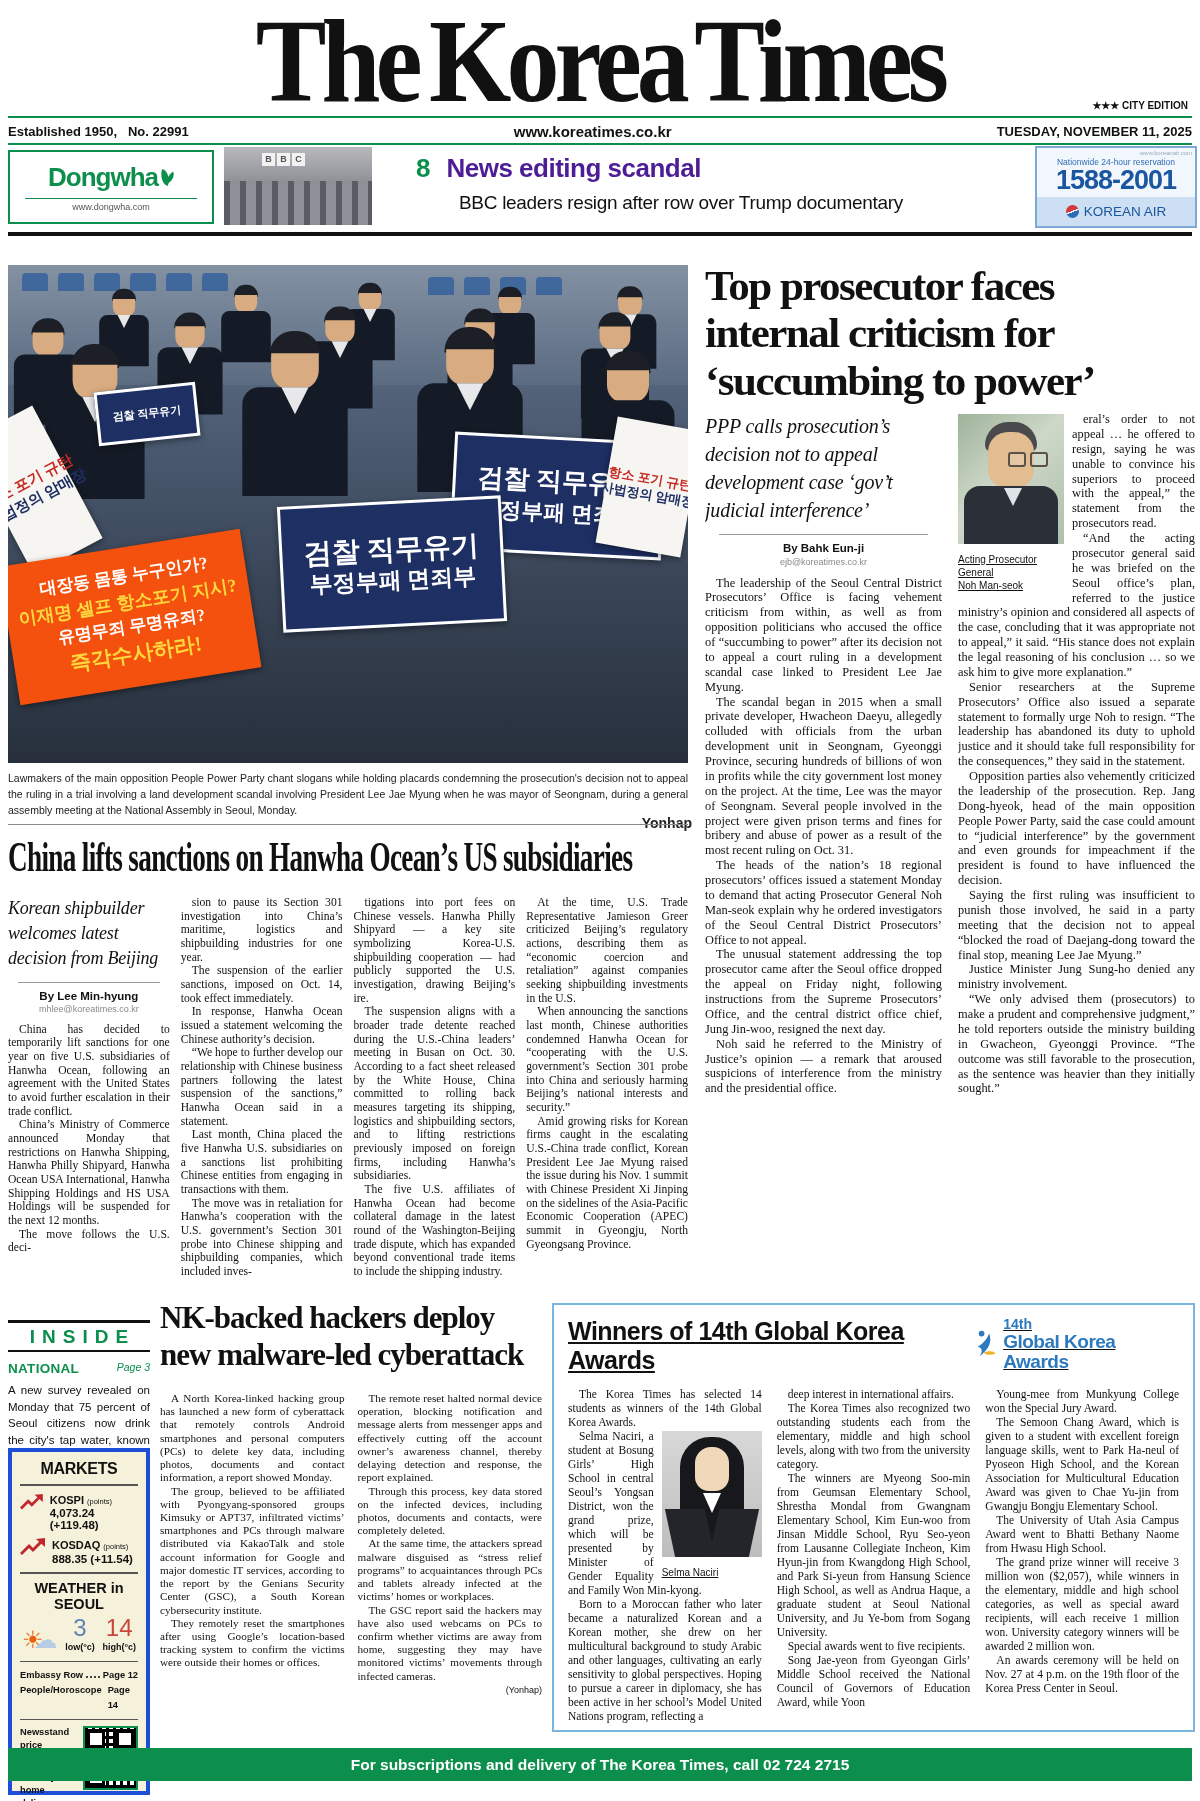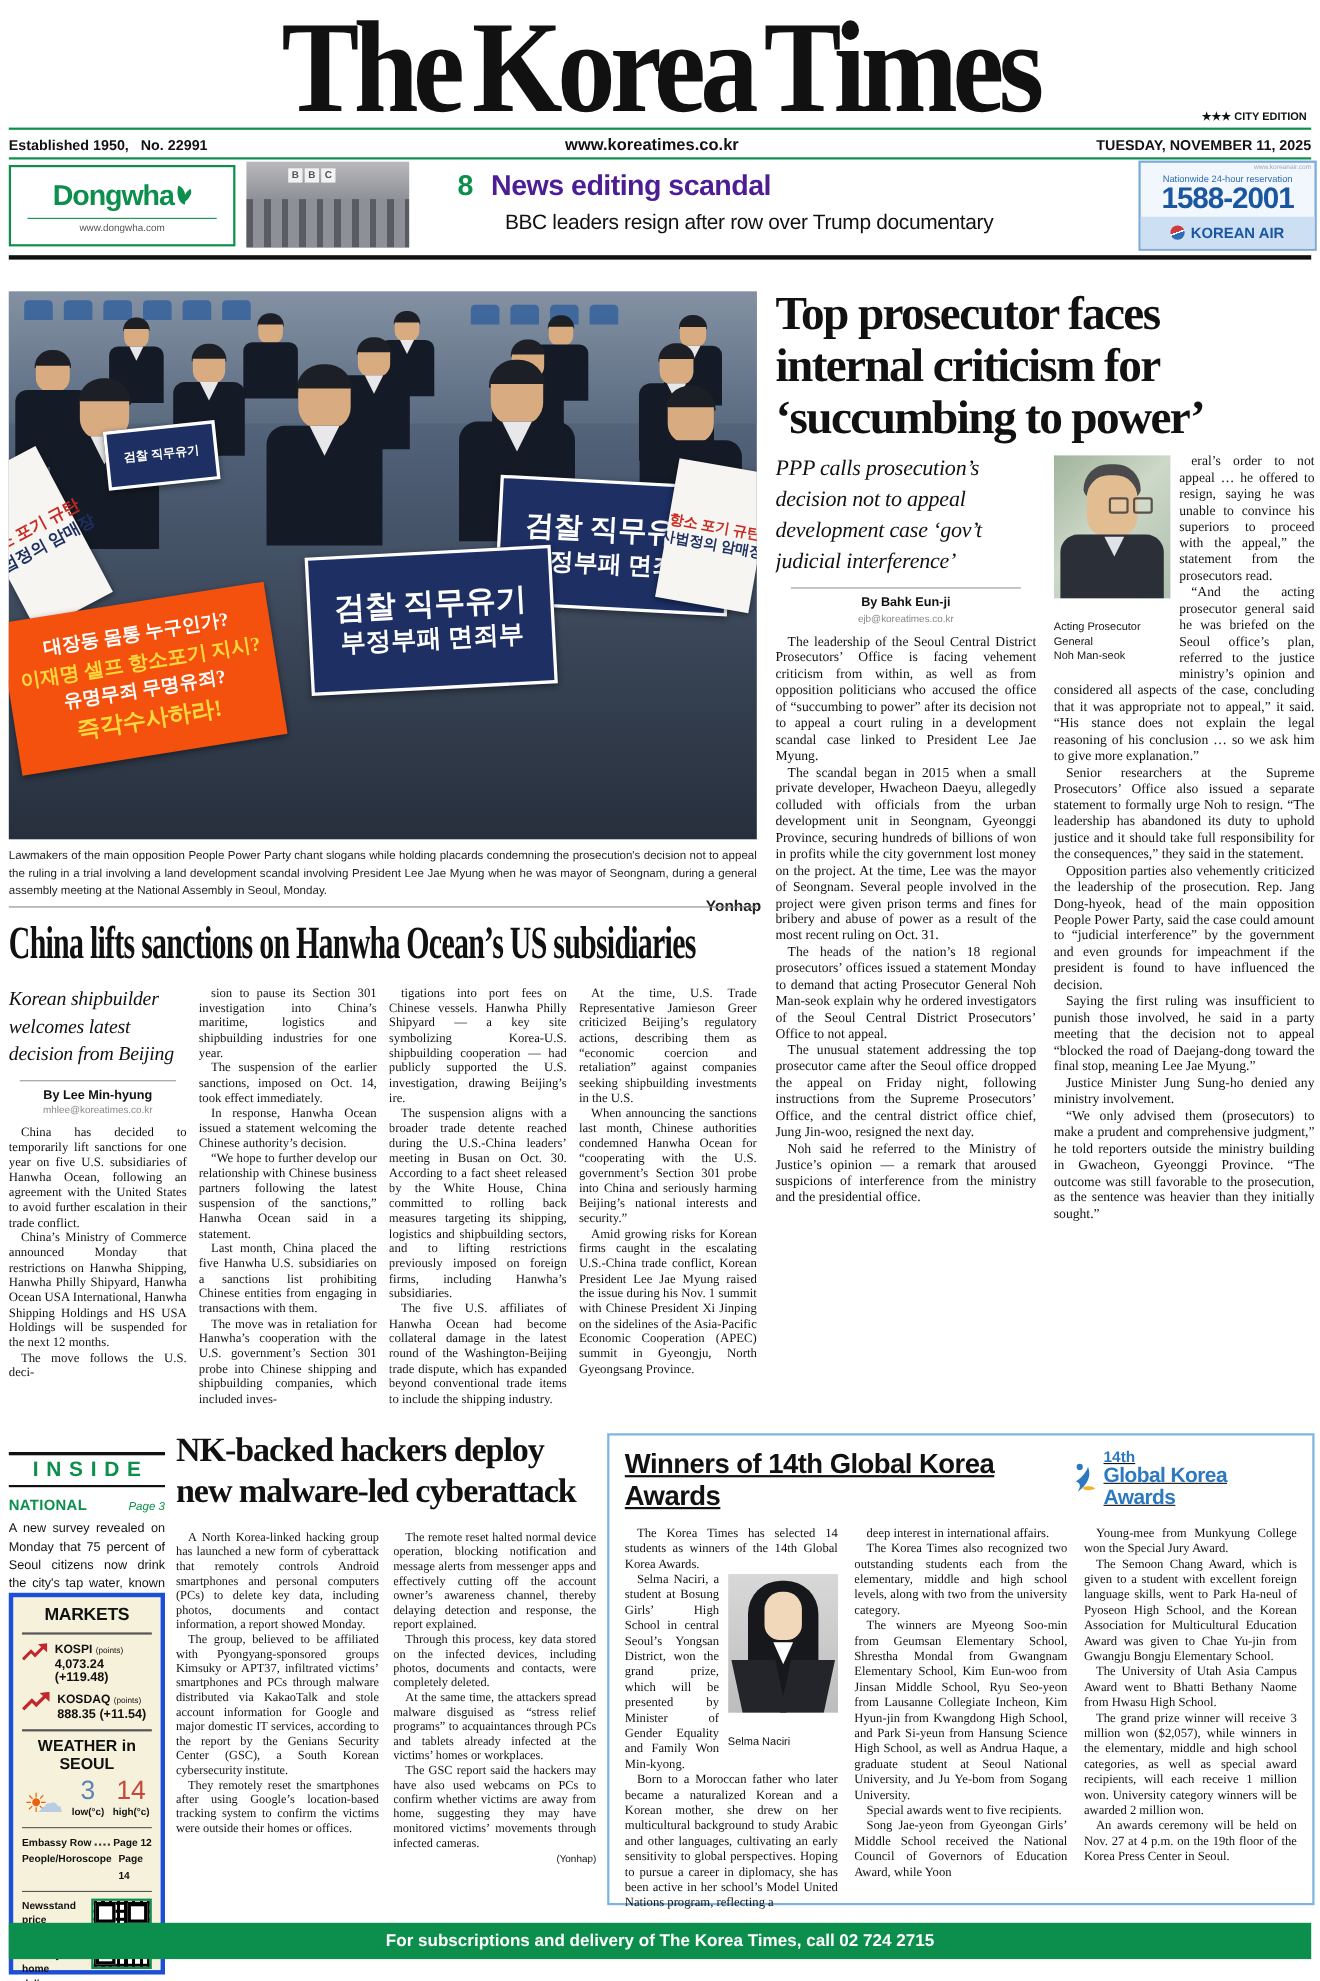--- a/index.html
+++ b/index.html
@@ -37,21 +37,21 @@
   .teaser .row1{display:flex;align-items:baseline;gap:16px;}
   .teaser .pageno{color:#0c8f4c;font-weight:bold;font-size:26px;}
   .teaser .t-title{color:#4c1d95;font-weight:bold;font-size:26px;letter-spacing:-0.5px;}
   .teaser .t-sub{font-size:19px;color:#111;margin-top:8px;margin-left:43px;letter-spacing:-0.3px;}
   .koreanair{top:146px;left:1035px;width:158px;height:78px;border:2px solid #7da9d8;background:#f2f7fd;
     display:flex;flex-direction:column;align-items:center;}
   .koreanair .tiny{font-size:6px;color:#9ab;align-self:flex-end;margin:2px 3px 0 0;}
   .koreanair .res{color:#2e6db4;font-size:8.5px;margin-top:1px;}
   .koreanair .phone{color:#1b57a0;font-weight:bold;font-size:27px;letter-spacing:-1px;line-height:1.0;}
   .koreanair .band{margin-top:3px;width:100%;flex:1;background:#cddff2;display:flex;align-items:center;justify-content:center;gap:5px;
-    color:#1b57a0;font-weight:bold;font-size:13.5px;}
+    color:#1b57a0;font-weight:normal;font-size:13.5px;}
   .ka-logo{display:inline-block;width:13px;height:13px;border-radius:50%;
     background:linear-gradient(160deg,#d03a3a 46%,#f2f7fd 46% 54%,#2e6db4 54%);}
   .black-rule{top:232px;left:8px;width:1184px;height:4px;background:#101010;}
 
   
   .lead-photo{top:265px;left:8px;width:680px;height:498px;overflow:hidden;
     background:linear-gradient(180deg,#66788e 0%,#4b5a70 35%,#333e4e 75%,#272f3c 100%);}
   .hall{position:absolute;top:0;left:0;width:680px;height:120px;
     background:linear-gradient(180deg,#8a97a8 0%,#5d6d82 100%);opacity:.8;}
   .seatrow{position:absolute;display:flex;gap:10px;}
@@ -94,34 +94,34 @@
   .noh-photo{width:106px;height:130px;position:relative;overflow:hidden;
     background:linear-gradient(135deg,#9fb39a 0%,#cdd8c8 45%,#aebfae 100%);}
   .noh-hair{position:absolute;left:27px;top:8px;width:52px;height:30px;background:#4a4a4c;border-radius:26px 26px 8px 8px;}
   .noh-face{position:absolute;left:30px;top:18px;width:46px;height:56px;background:#e3bd92;border-radius:20px 20px 18px 18px;}
   .noh-glasses{position:absolute;left:33px;top:38px;width:40px;height:12px;
     border-left:17px solid transparent;display:flex;gap:4px;}
   .noh-glasses i{display:block;width:16px;height:11px;border:2px solid #5a5248;border-radius:3px;background:rgba(255,255,255,.15);}
   .noh-suit{position:absolute;left:6px;top:72px;width:94px;height:58px;background:#2b2f38;border-radius:16px 16px 0 0;}
   .noh-shirt{position:absolute;left:46px;top:74px;width:0;height:0;
     border-left:9px solid transparent;border-right:9px solid transparent;border-top:18px solid #dfe3e8;}
-  .photo-cap{font-size:10px;line-height:1.3;margin-top:20px;color:#111;}
+  .photo-cap{font-size:10px;line-height:1.3;margin-top:9px;color:#111;text-decoration:underline;}
 
   
   .china-headline{top:832px;left:8px;font-weight:bold;font-size:40px;letter-spacing:-1px;
     white-space:nowrap;transform:scale(0.68,1.05);transform-origin:left top;}
   .china-cols{top:896px;left:8px;width:680px;height:394px;display:flex;gap:11px;overflow:hidden;}
   .china-col{flex:1;height:394px;overflow:hidden;font-size:11.6px;line-height:1.18;}
   .china-col .deck{font-size:18px;}
 
   
   .inside{top:1320px;left:8px;width:142px;font-family:"Liberation Sans",sans-serif;}
   .inside .hrule{height:2.5px;background:#111;}
   .inside .label{color:#0c8f4c;font-weight:bold;font-size:19px;letter-spacing:7px;text-align:center;padding:3px 0 2px 7px;}
-  .inside .nat-row{display:flex;justify-content:space-between;align-items:flex-end;margin-top:9px;}
+  .inside .nat-row{display:flex;justify-content:space-between;align-items:flex-start;margin-top:9px;}
   .inside .nat{color:#0c8f4c;font-weight:bold;font-size:13.5px;letter-spacing:0.3px;}
   .inside .natpage{color:#0c8f4c;font-style:italic;font-size:10.5px;}
   .inside .blurb{margin-top:6px;font-size:11.5px;line-height:1.45;text-align:justify;color:#111;}
   .markets{top:1448px;left:8px;width:142px;height:347px;background:#f6f1da;border:4px solid #1d4ed8;
     font-family:"Liberation Sans",sans-serif;padding:8px 8px 6px;box-sizing:border-box;}
   .markets .mtitle{text-align:center;font-weight:bold;font-size:16px;letter-spacing:-0.3px;}
   .markets .mrule{height:1.5px;background:#555;margin:6px 0;}
   .mrow{display:flex;gap:6px;align-items:flex-start;margin:7px 0;}
   .mrow .idx{font-weight:bold;font-size:11px;line-height:1.35;}
   .mrow .pts{font-weight:normal;font-size:7.5px;}

